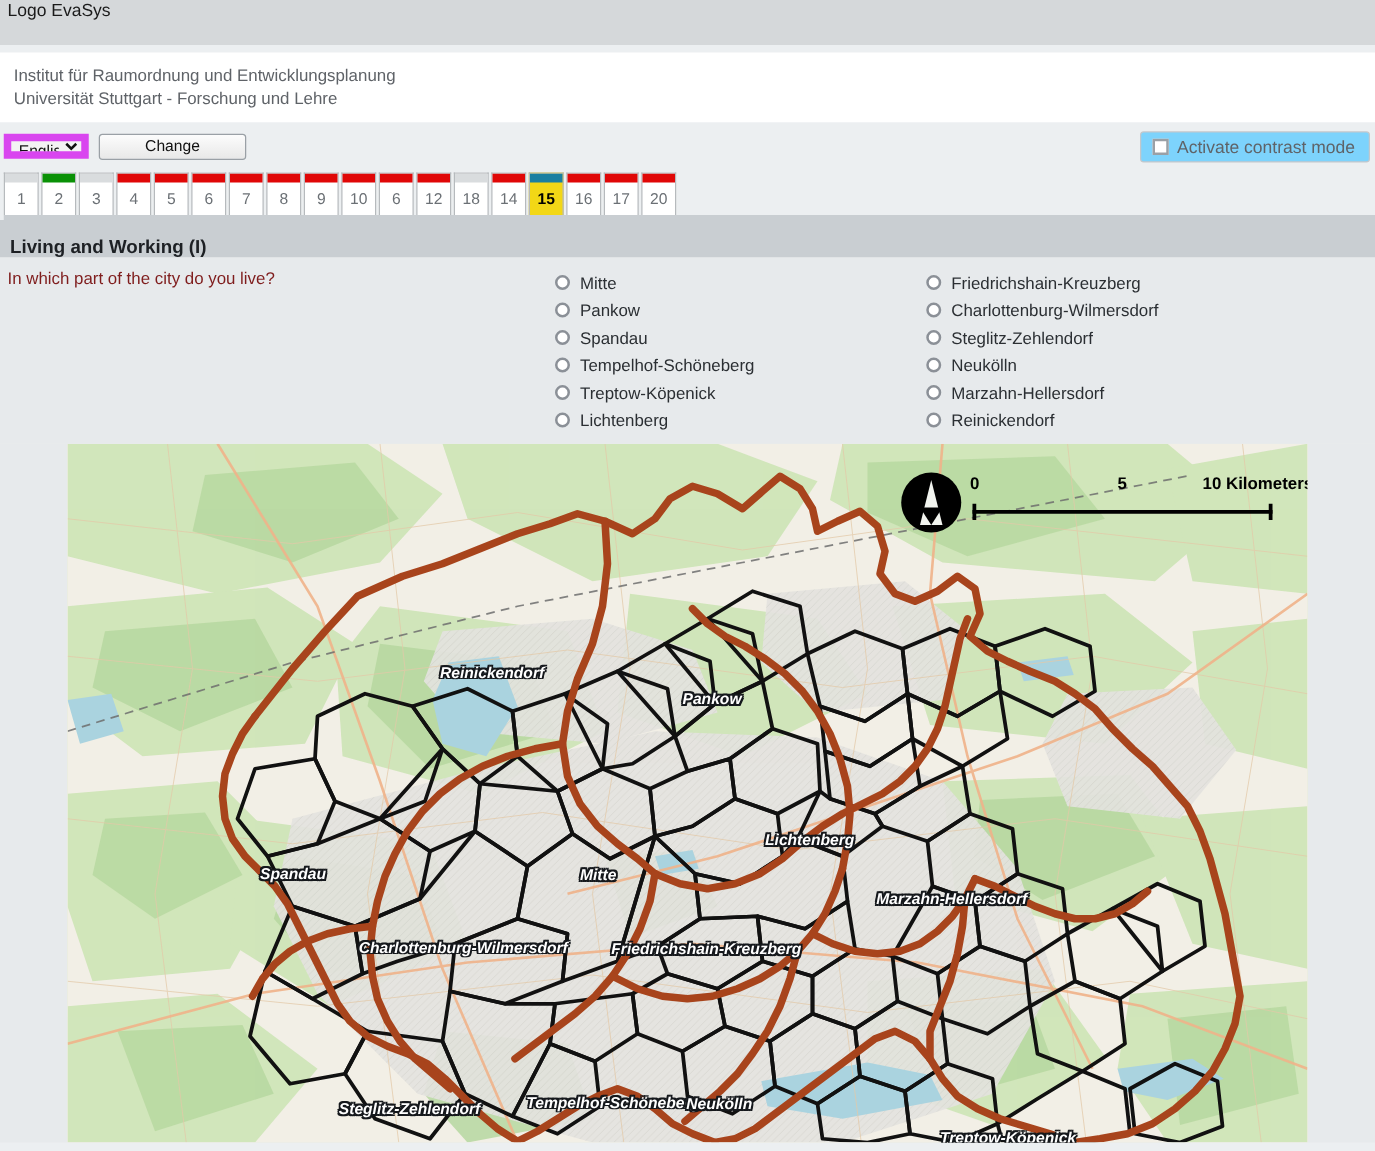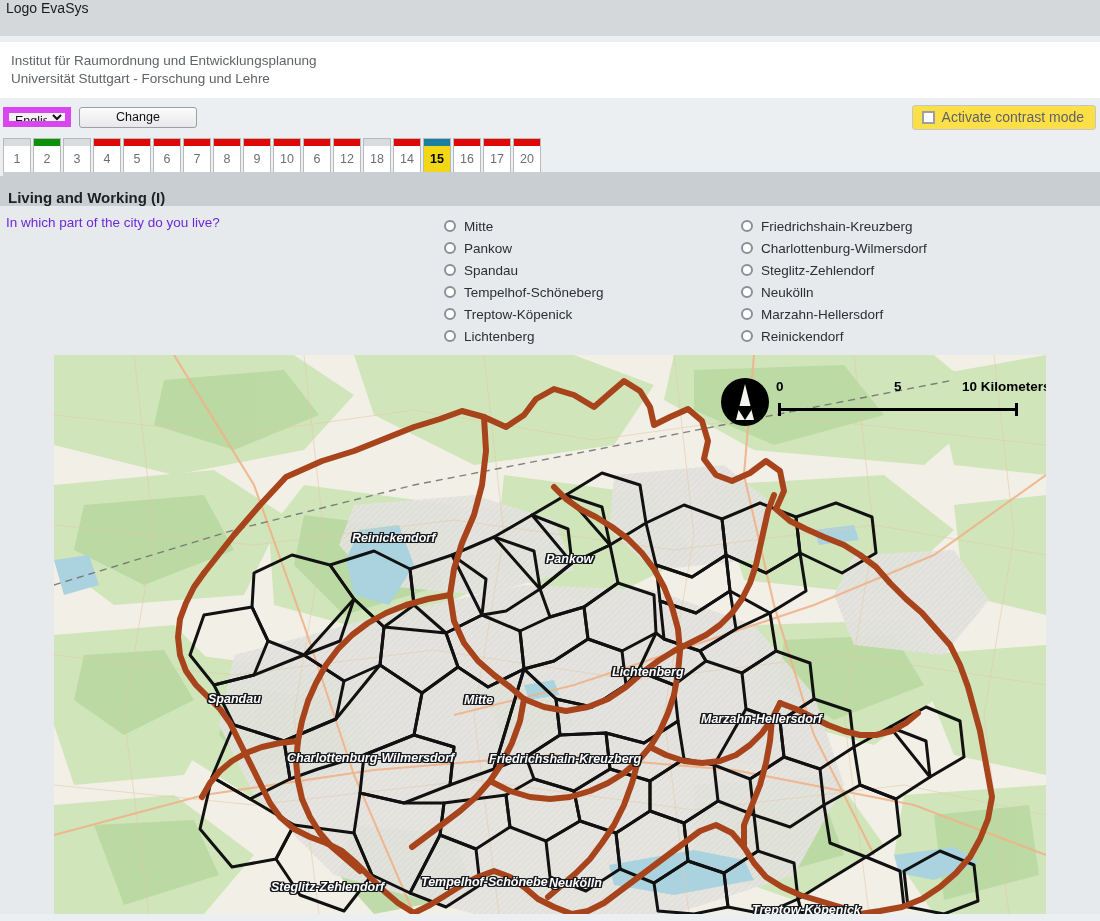--- a/index.html
+++ b/index.html
@@ -68,21 +68,21 @@
     color: #111;
     background: linear-gradient(#fcfcfc, #e8e8e8);
     border: 1px solid #9aa0a6;
     border-radius: 3px;
     cursor: pointer;
   }
   .spacer { flex: 1; }
   .contrast-box {
     display: flex; align-items: center; gap: 7px;
     border: 1px solid #c3c7cb;
-    background: #fde047;
+    background: #7dd3fc;
     border-radius: 3px;
     height: 25px;
     padding: 0 11px 0 9px;
     cursor: pointer;
   }
   .contrast-box .cbx {
     width: 13px; height: 13px;
     border: 2px solid #9aa0a6;
     background: #ffffff;
     display: inline-block;
@@ -142,21 +142,21 @@
   .question-block {
     background: #e7eaec;
     padding: 9px 0 8px 0;
     display: flex;
     min-height: 128px;
   }
   .q-text {
     width: 444px;
     padding-left: 6px;
     font-size: 13.5px;
-    color: #6d28d9;
+    color: #7f1d1d;
   }
   .opt-col { width: 297px; }
   .opt {
     display: flex; align-items: center;
     gap: 8px;
     height: 22px;
     cursor: pointer;
   }
   .radio {
     width: 12px; height: 12px;

